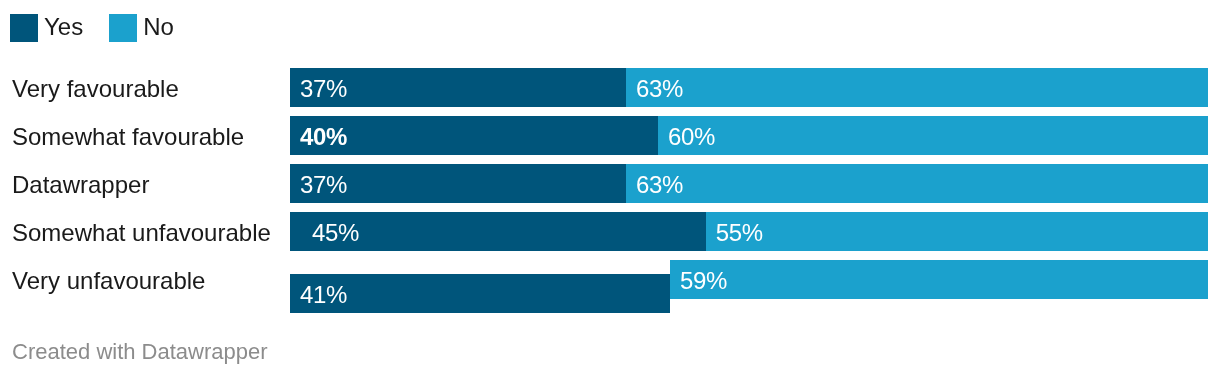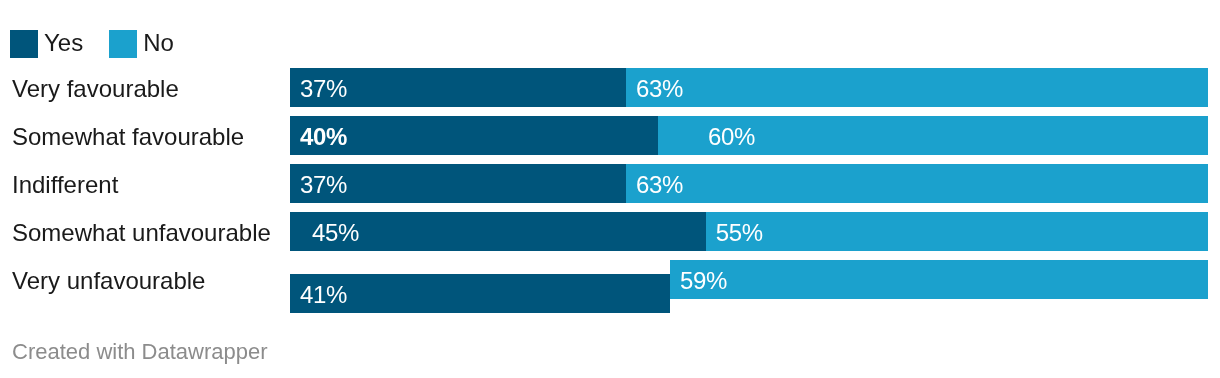--- a/index.html
+++ b/index.html
@@ -18,21 +18,21 @@
     position: relative;
     width: 1220px;
     height: 378px;
     background: #ffffff;
   }
 
   
   .legend {
     position: absolute;
     left: 10px;
-    top: 30px;
+    top: 14px;
     height: 28px;
     display: flex;
     align-items: flex-end;
   }
   .legend-item {
     display: flex;
     align-items: center;
     height: 28px;
   }
   .legend-item + .legend-item { margin-left: 19px; padding-left: 7px; }
@@ -138,26 +138,26 @@
           </div>
         </div>
       </div>
       <div class="row">
         <div class="row-label">Somewhat favourable</div>
         <div class="bar">
           <div class="seg" style="background-color: rgb(0, 85, 123); width: 40.1%;">
             <span class="seg-label" style="color: rgb(255, 255, 255); font-weight: bold;">40%</span>
           </div>
           <div class="seg" style="background-color: rgb(27, 161, 205); width: 59.9%;">
-            <span class="seg-label" style="color: rgb(255, 255, 255); margin-left: 40px;">60%</span>
+            <span class="seg-label" style="color: rgb(255, 255, 255);">60%</span>
           </div>
         </div>
       </div>
       <div class="row">
-        <div class="row-label">Indifferent</div>
+        <div class="row-label">Datawrapper</div>
         <div class="bar">
           <div class="seg" style="background-color: rgb(0, 85, 123); width: 36.6%;">
             <span class="seg-label" style="color: rgb(255, 255, 255);">37%</span>
           </div>
           <div class="seg" style="background-color: rgb(27, 161, 205); width: 63.4%;">
             <span class="seg-label" style="color: rgb(255, 255, 255);">63%</span>
           </div>
         </div>
       </div>
       <div class="row">

